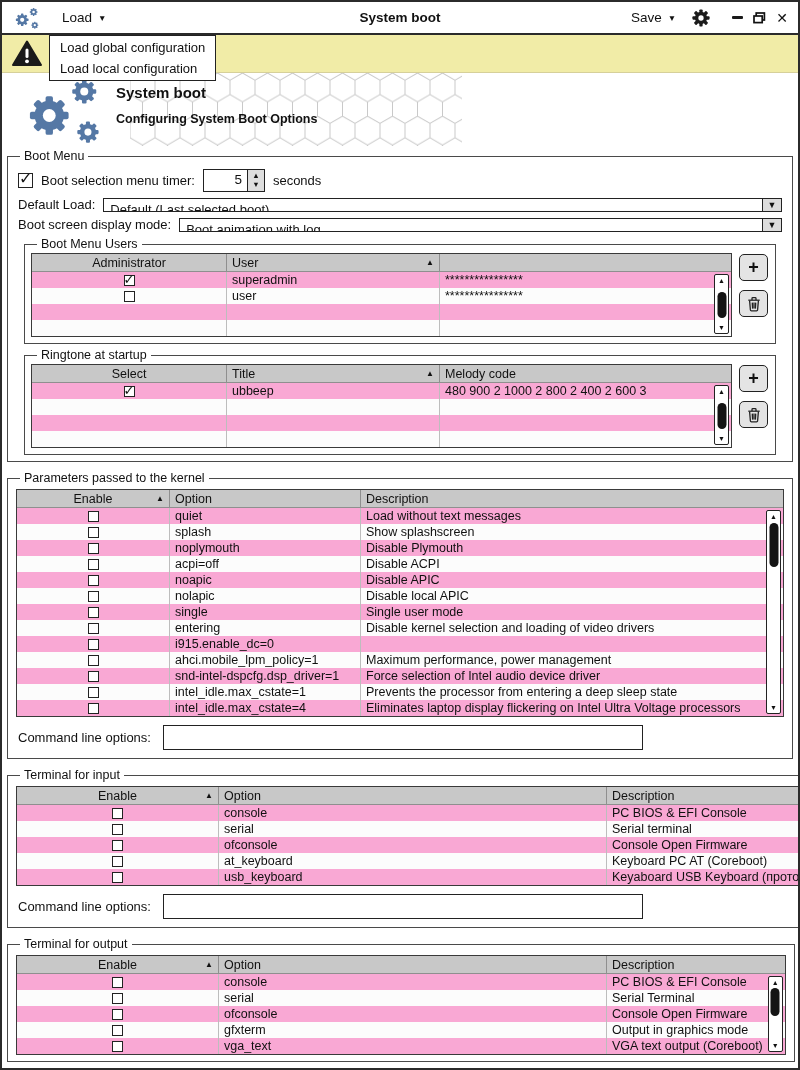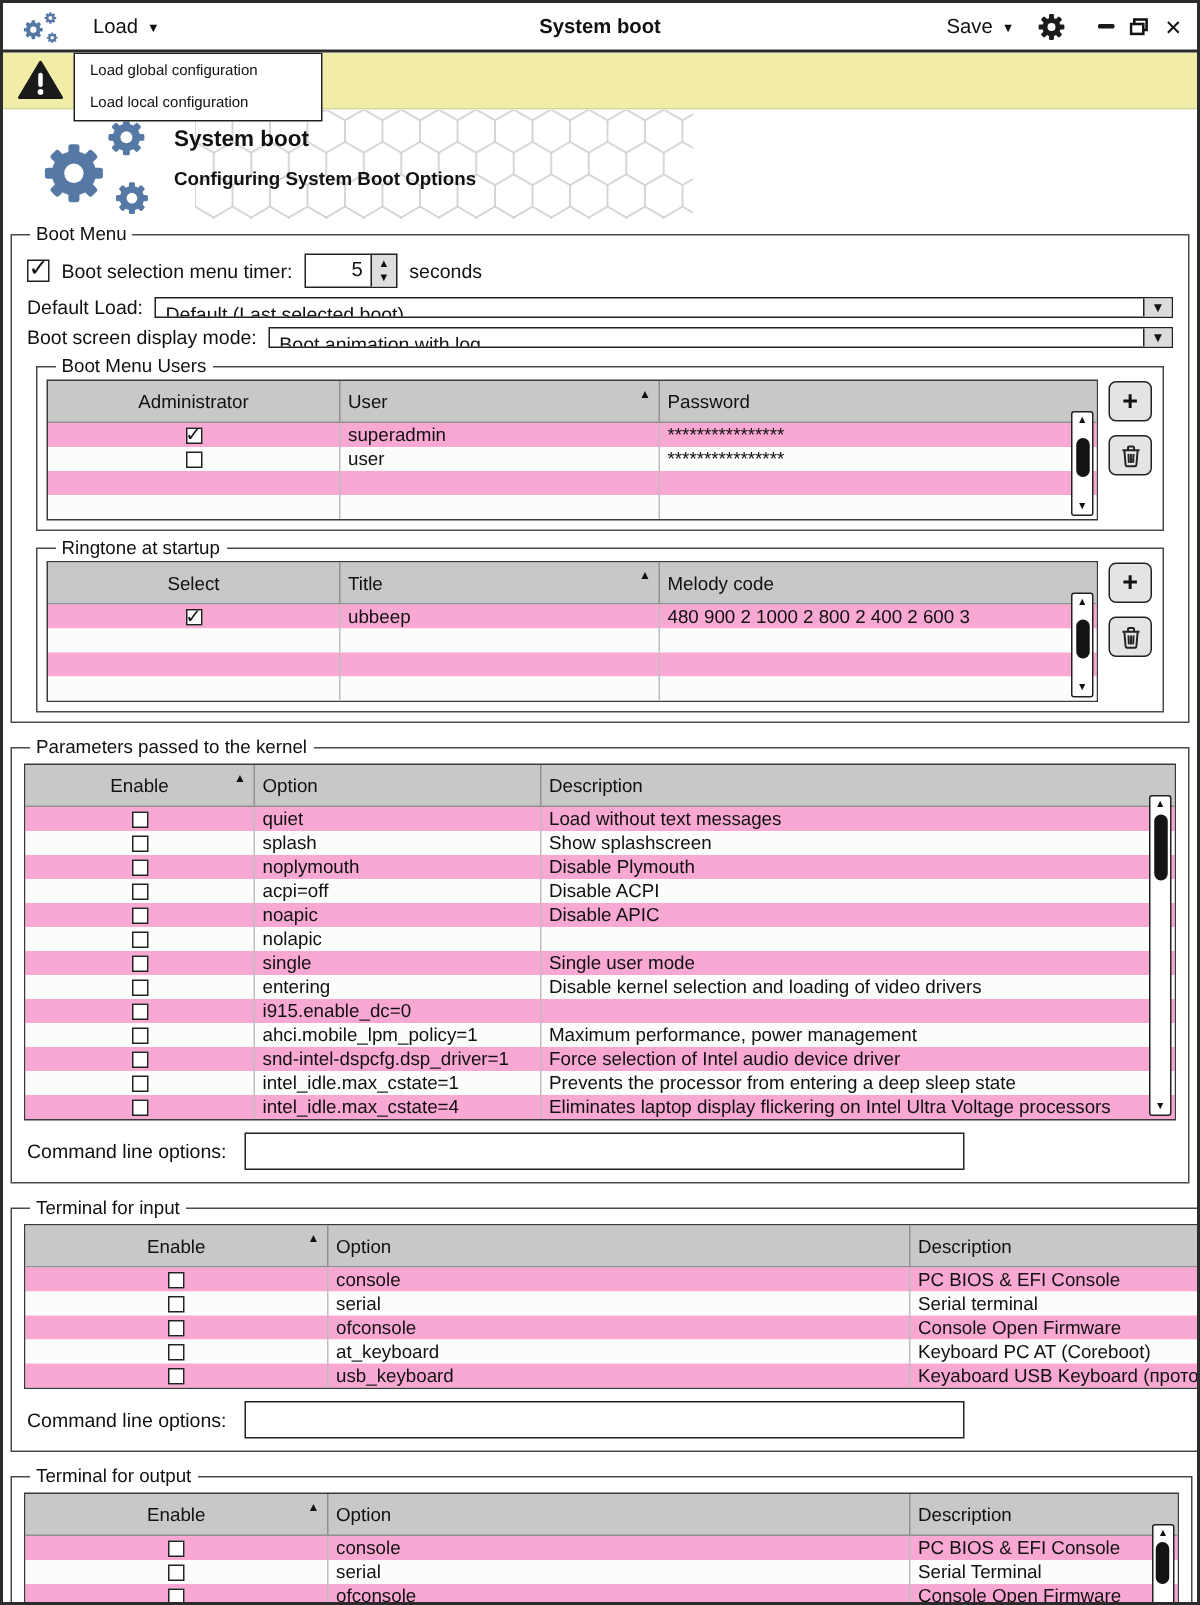--- a/index.html
+++ b/index.html
@@ -16,21 +16,21 @@
   .win-controls { display:flex; align-items:center; gap:10px; margin-left:6px; }
   .minimize-bar { width:11px; height:3px; background:#1a1a1a; border-radius:1px; display:inline-block; }
   .close-glyph { font-size:14px; font-weight:bold; line-height:1; }
 
   
   .warnbar { height:38px; background:#f1eca7; display:flex; align-items:center; padding:0 10px; gap:7px; border-bottom:1px solid #d6d09a; }
   .warn-text { font-size:12.5px; font-weight:bold; }
 
   
   .menu-popup { position:absolute; left:47px; top:33px; min-width:166px; background:#fff; border:1.5px solid #222; z-index:50; padding:1px 0; }
-  .menu-popup-item { font-size:10px; padding:2px 10px; line-height:17px; white-space:nowrap; }
+  .menu-popup-item { font-size:13px; padding:2px 10px; line-height:17px; white-space:nowrap; }
 
   
   .banner { height:73px; position:relative; background:#fff; overflow:hidden; }
   .hex-bg { position:absolute; left:128px; top:0; }
   .banner-logo { position:absolute; left:14px; top:2px; }
   .banner-title { position:absolute; left:114px; top:11px; font-size:15px; font-weight:bold; }
   .banner-sub { position:absolute; left:114px; top:39px; font-size:12.5px; font-weight:bold; }
 
   
   fieldset { border:1.5px solid #4a4a4a; margin:0 5px 9px; padding:1px 6px 6px; background:#fff; }
@@ -46,21 +46,21 @@
   .spin-val { flex:1; text-align:right; padding:2px 5px 0 0; font-size:13.5px; }
   .spin-btns { width:17px; border-left:1.8px solid #222; background:#dedede; display:flex; flex-direction:column; align-items:center; justify-content:center; font-size:7.5px; line-height:1.15; }
 
   .combo { flex:1; height:14px; border:1.5px solid #222; display:flex; align-items:stretch; background:#fff; }
   .combo-val { flex:1; font-size:13px; padding:3px 6px 0; white-space:nowrap; overflow:hidden; }
   .combo-btn { width:19px; border-left:1.5px solid #222; background:#dcdcdc; display:flex; align-items:center; justify-content:center; font-size:9px; }
 
   
   .table-wrap { display:flex; gap:7px; align-items:flex-start; }
   .dtable { flex:1; border:1.5px solid #3a3a3a; position:relative; background:#fff; font-size:12.5px; }
-  .t-head { display:flex; background:#c8c8c8; border-bottom:1px solid #8f8f8f; height:28px; }
+  .t-head { display:flex; background:#c8c8c8; border-bottom:1px solid #8f8f8f; height:18px; }
   .h-cell { padding:1px 5px 0; position:relative; border-right:1px solid #8f8f8f; display:flex; align-items:center; overflow:hidden; white-space:nowrap; }
   .h-cell.center { justify-content:center; }
   .sort-icon { position:absolute; right:5px; top:5px; font-size:8px; line-height:1; }
   .t-row { display:flex; height:16px; }
   .t-row.odd { background:#f9a8d4; }
   .t-row.even { background:#fcfcfc; }
   .t-cell { padding:0 5px; border-right:1px solid #bdbdbd; display:flex; align-items:center; overflow:hidden; white-space:nowrap; }
   .t-cell.center { justify-content:center; }
   .c-admin { width:195px; } .c-user { width:213px; } .c-flex { flex:1; border-right:none; padding-right:22px; }
   .k-enable { width:153px; } .k-option { width:191px; }
@@ -212,21 +212,20 @@
     <fieldset class="sub-fieldset">
       <legend>Boot Menu Users</legend>
       <div class="table-wrap">
         <div class="dtable">
           <div class="t-head">
             <div class="h-cell center c-admin">Administrator</div>
             <div class="h-cell c-user">
               <span>User</span>
               <span class="sort-icon">▲</span>
             </div>
-            <div class="h-cell c-flex">Password</div>
           </div>
           <div>
               <div class="t-row odd">
                 <div class="t-cell c-admin center">
                   <span class="cb-s checked"></span>
                 </div>
                 <div class="t-cell c-user">superadmin</div>
                 <div class="t-cell c-flex">****************</div>
               </div>
               <div class="t-row even">
@@ -381,20 +380,21 @@
               <span class="cb-s"></span>
             </div>
             <div class="t-cell k-option">noapic</div>
             <div class="t-cell c-flex">Disable APIC</div>
           </div>
           <div class="t-row even">
             <div class="t-cell k-enable center">
               <span class="cb-s"></span>
             </div>
             <div class="t-cell k-option">nolapic</div>
+            <div class="t-cell c-flex">Disable local APIC</div>
           </div>
           <div class="t-row odd">
             <div class="t-cell k-enable center">
               <span class="cb-s"></span>
             </div>
             <div class="t-cell k-option">single</div>
             <div class="t-cell c-flex">Single user mode</div>
           </div>
           <div class="t-row even">
             <div class="t-cell k-enable center">

